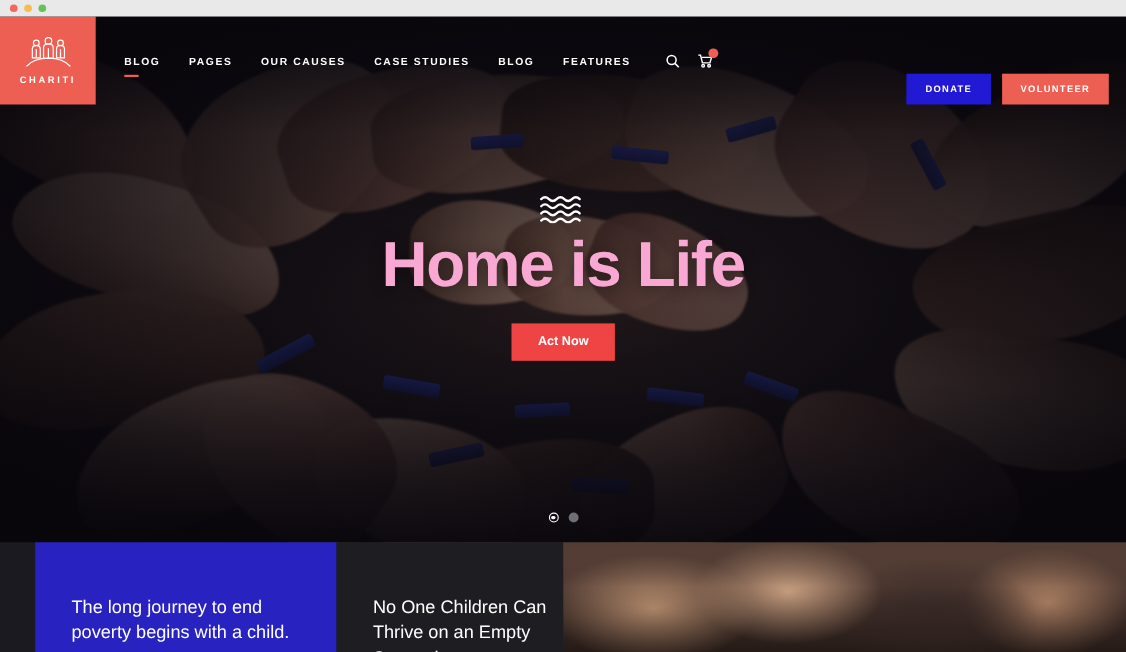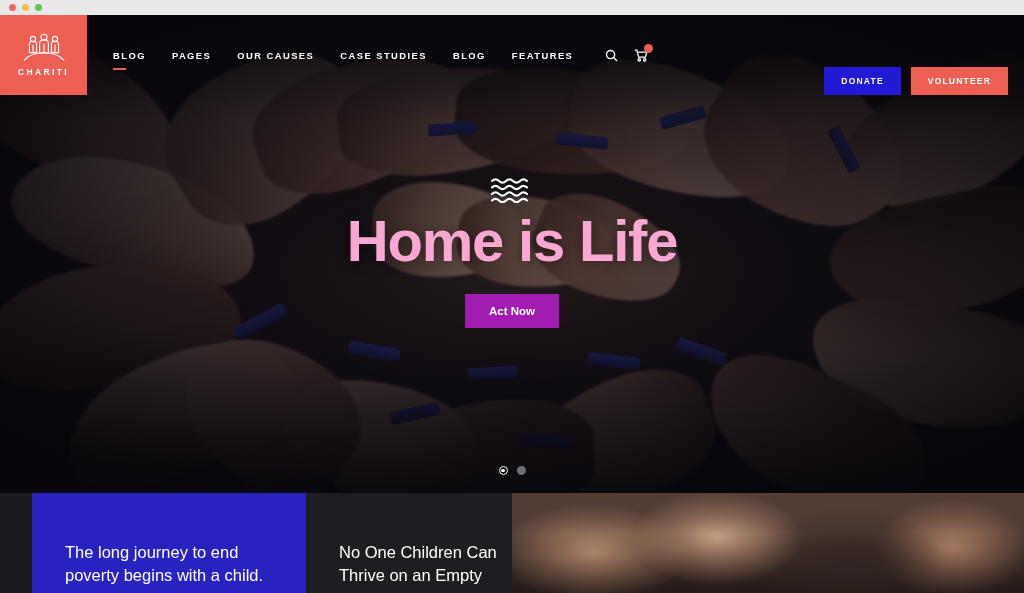--- a/index.html
+++ b/index.html
@@ -98,21 +98,21 @@
   .waves { margin-top:162px; width:44px; height:26px; }
   .hero-title {
     margin-top:8px; color:#f9a8d4; font-size:58px; font-weight:bold;
     letter-spacing:-1.2px; line-height:1.05; text-shadow:0 2px 14px rgba(0,0,0,.45);
   }
   .hero-sub {
     margin-top:16px; width:330px; text-align:center; color:#ece9ef;
     font-size:15.5px; line-height:1.45; text-shadow:0 1px 8px rgba(0,0,0,.5);
   }
   .act-btn {
-    pointer-events:auto; margin-top:22px; background:#a21caf; color:#fff;
+    pointer-events:auto; margin-top:22px; background:#ef4444; color:#fff;
     border:none; cursor:pointer; font-family:inherit; font-weight:bold;
     font-size:11.5px; padding:11px 24px;
   }
   .dots { position:absolute; bottom:18px; left:0; width:100%; display:flex;
           justify-content:center; gap:9px; pointer-events:auto; }
   .cdot { width:9px; height:9px; border-radius:50%; background:#6e6e76; cursor:pointer; }
   .cdot.active {
     background:transparent; border:1.6px solid #fff;
     display:flex; align-items:center; justify-content:center;
   }

